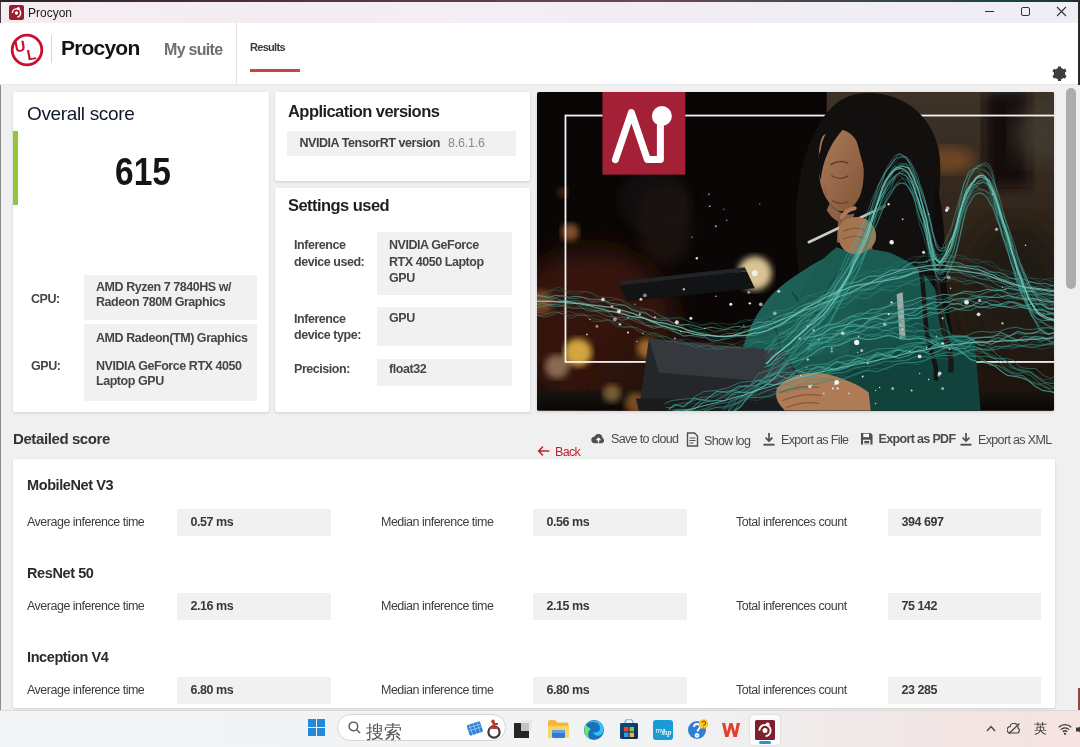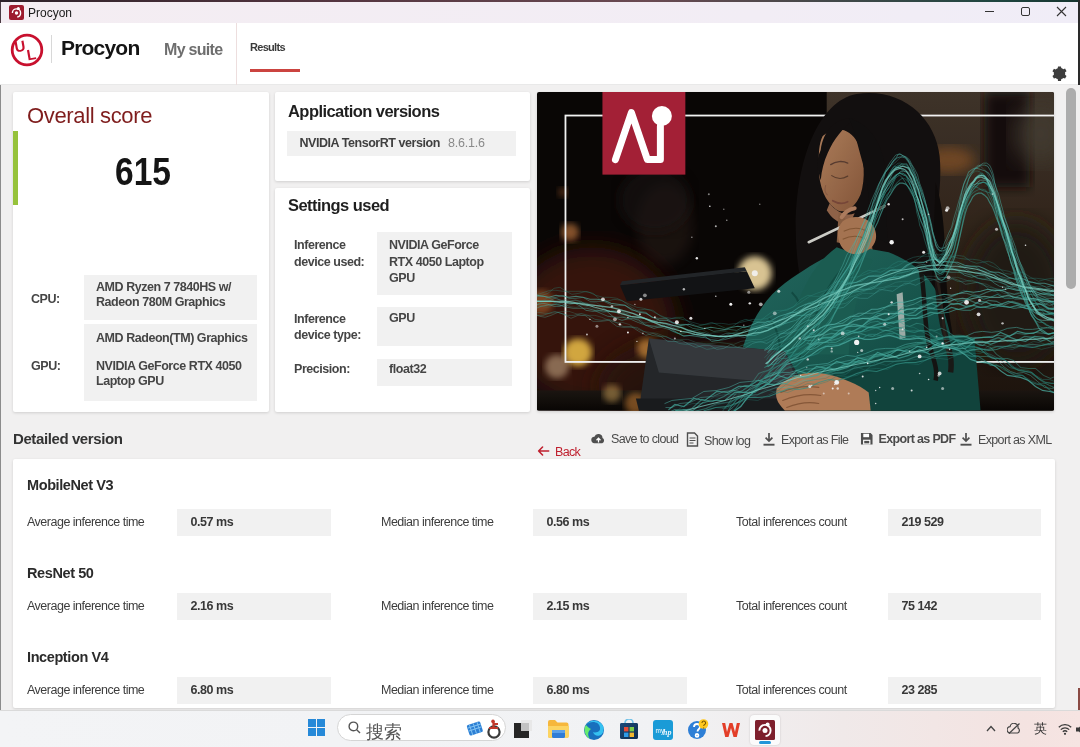--- a/index.html
+++ b/index.html
@@ -43,21 +43,21 @@
   <span class="abs b" style="left:164px;top:18px;font-size:16px;letter-spacing:-0.7px;color:#6e6e6e;">My suite</span>
   <div class="abs" style="left:236px;top:0;width:1px;height:62px;background:#eddede;"></div>
   <span class="abs b" style="left:250px;top:18px;font-size:11px;letter-spacing:-0.7px;color:#3a3a3a;">Results</span>
   <div class="abs" style="left:250px;top:46px;width:50px;height:2.5px;background:#cb4440;"></div>
   <svg class="abs" style="left:1050px;top:42px;" width="17" height="17" viewBox="0 0 24 24">
       <path fill="#3d3d3d" d="M12 8.2a3.8 3.8 0 100 7.6 3.8 3.8 0 000-7.6zm0 5.8a2 2 0 110-4 2 2 0 010 4zm9.4-2c0-.6-.05-1.1-.14-1.66l2.1-1.64-2.1-3.64-2.48 1a7.7 7.7 0 00-2.86-1.66L15.5 2h-4.2l-.42 2.64a7.7 7.7 0 00-2.86 1.66l-2.48-1-2.1 3.64 2.1 1.64a8.2 8.2 0 000 3.32l-2.1 1.64 2.1 3.64 2.48-1a7.7 7.7 0 002.86 1.66l.42 2.64h4.2l.42-2.64a7.7 7.7 0 002.86-1.66l2.48 1 2.1-3.64-2.1-1.64c.1-.56.14-1.1.14-1.66z"></path>
     </svg>
 </div>
 
 <div class="card" style="left:13px;top:92px;width:255.5px;height:319.5px;"></div>
-<span class="abs" style="left:27px;top:103px;font-size:22px;letter-spacing:-0.35px;color:#7f1d1d;">Overall score</span>
+<span class="abs" style="left:27px;top:103px;font-size:19px;letter-spacing:-0.35px;color:#0f172a;">Overall score</span>
 <div class="abs" style="left:13px;top:131px;width:4.5px;height:74px;background:#96c23b;"></div>
 <span class="abs b" style="left:13px;top:150px;width:260px;text-align:center;font-size:39px;color:#151515;transform:scaleX(0.86);">615</span>
 <span class="abs t13b" style="left:31px;top:292px;">CPU:</span>
 <div class="gbox" style="left:84px;top:275px;width:172.5px;height:44.5px;"></div>
 <span class="abs t13b" style="left:96px;top:279.5px;width:152px;line-height:15.8px;">AMD Ryzen 7 7840HS w/ Radeon 780M Graphics</span>
 <span class="abs t13b" style="left:31px;top:359px;">GPU:</span>
 <div class="gbox" style="left:84px;top:324px;width:172.5px;height:77px;"></div>
 <span class="abs t13b" style="left:96px;top:330.5px;width:158px;">AMD Radeon(TM) Graphics</span>
 <span class="abs t13b" style="left:96px;top:358.5px;width:152px;line-height:15.8px;">NVIDIA GeForce RTX 4050 Laptop GPU</span>
 
@@ -349,21 +349,21 @@
 <rect x="65.5" y="0" width="83" height="82.5" fill="#a32036"></rect>
 <g stroke="#fff" stroke-width="7" fill="none" stroke-linecap="round" stroke-linejoin="round">
  <path d="M78.5,67.5 L94.5,20.5 L110.5,67.5 L123.5,67.5 L123.5,34"></path>
 </g>
 <circle cx="125" cy="24" r="10" fill="#fff"></circle>
 </svg>
 </div>
 
 <div class="abs" style="left:1066px;top:88px;width:9.5px;height:201px;background:#acacac;border-radius:5px;"></div>
 
-<span class="abs b" style="left:13px;top:430px;font-size:15px;letter-spacing:-0.4px;color:#333;">Detailed version</span>
+<span class="abs b" style="left:13px;top:430px;font-size:15px;letter-spacing:-0.4px;color:#333;">Detailed score</span>
 <span class="abs" style="left:536px;top:431.5px;font-size:12.5px;letter-spacing:-0.65px;color:#bf1f2e;white-space:nowrap;margin-top:12px;"><svg width="14" height="14" viewBox="0 0 16 16" style="vertical-align:-2.5px">
       <path d="M14.5,8 H3 M7.5,3.5 L3,8 L7.5,12.5" stroke="#bf1f2e" stroke-width="1.8" fill="none" stroke-linecap="round" stroke-linejoin="round"></path>
     </svg><span style="display:inline-block;width:5px;"></span>Back</span>
 <span class="abs" style="left:591px;top:431.5px;font-size:12.5px;letter-spacing:-0.65px;color:#4a4a4a;white-space:nowrap;"><svg width="15" height="13" viewBox="0 0 16 13" style="vertical-align:-2.5px">
       <path d="M4 11.5a3.5 3.5 0 01-.4-7A4.5 4.5 0 0112.3 6a3 3 0 01-.3 5.5z" fill="#4f4f4f"></path>
       <path d="M8 10.8 V6.4 M5.9 8.4 L8 6.2 L10.1 8.4" stroke="#fff" stroke-width="1.3" fill="none"></path>
     </svg><span style="display:inline-block;width:5px;"></span>Save to cloud</span>
 <span class="abs" style="left:686px;top:431.5px;font-size:12.5px;letter-spacing:-0.65px;color:#4a4a4a;white-space:nowrap;"><svg width="13" height="15" viewBox="0 0 13 15" style="vertical-align:-2.5px">
       <path d="M1.5 1 h7 l3 3 v10 h-10z" fill="none" stroke="#4f4f4f" stroke-width="1.4"></path>
       <path d="M3.5 6h6M3.5 8.5h6M3.5 11h4" stroke="#4f4f4f" stroke-width="1.1"></path>
@@ -386,21 +386,21 @@
 <div class="card" style="left:13px;top:459px;width:1041.5px;height:248.5px;"></div>
 <span class="abs b" style="left:27px;top:477px;font-size:14.5px;letter-spacing:-0.4px;color:#2b2b2b;">MobileNet V3</span>
 <span class="abs t12" style="left:27px;top:515px;">Average inference time</span>
 <div class="gbox" style="left:177px;top:509px;width:154px;height:27px;"></div>
 <span class="abs t13b" style="left:190.5px;top:515px;color:#383838;">0.57 ms</span>
 <span class="abs t12" style="left:381px;top:515px;">Median inference time</span>
 <div class="gbox" style="left:533px;top:509px;width:153.5px;height:27px;"></div>
 <span class="abs t13b" style="left:546.5px;top:515px;color:#383838;">0.56 ms</span>
 <span class="abs t12" style="left:736px;top:515px;">Total inferences count</span>
 <div class="gbox" style="left:887.5px;top:509px;width:153px;height:27px;"></div>
-<span class="abs t13b" style="left:901.5px;top:515px;color:#383838;">219 529</span>
+<span class="abs t13b" style="left:901.5px;top:515px;color:#383838;">394 697</span>
 <span class="abs b" style="left:27px;top:564.5px;font-size:14.5px;letter-spacing:-0.4px;color:#2b2b2b;">ResNet 50</span>
 <span class="abs t12" style="left:27px;top:599px;">Average inference time</span>
 <div class="gbox" style="left:177px;top:593px;width:154px;height:27px;"></div>
 <span class="abs t13b" style="left:190.5px;top:599px;color:#383838;">2.16 ms</span>
 <span class="abs t12" style="left:381px;top:599px;">Median inference time</span>
 <div class="gbox" style="left:533px;top:593px;width:153.5px;height:27px;"></div>
 <span class="abs t13b" style="left:546.5px;top:599px;color:#383838;">2.15 ms</span>
 <span class="abs t12" style="left:736px;top:599px;">Total inferences count</span>
 <div class="gbox" style="left:887.5px;top:593px;width:153px;height:27px;"></div>
 <span class="abs t13b" style="left:901.5px;top:599px;color:#383838;">75 142</span>

